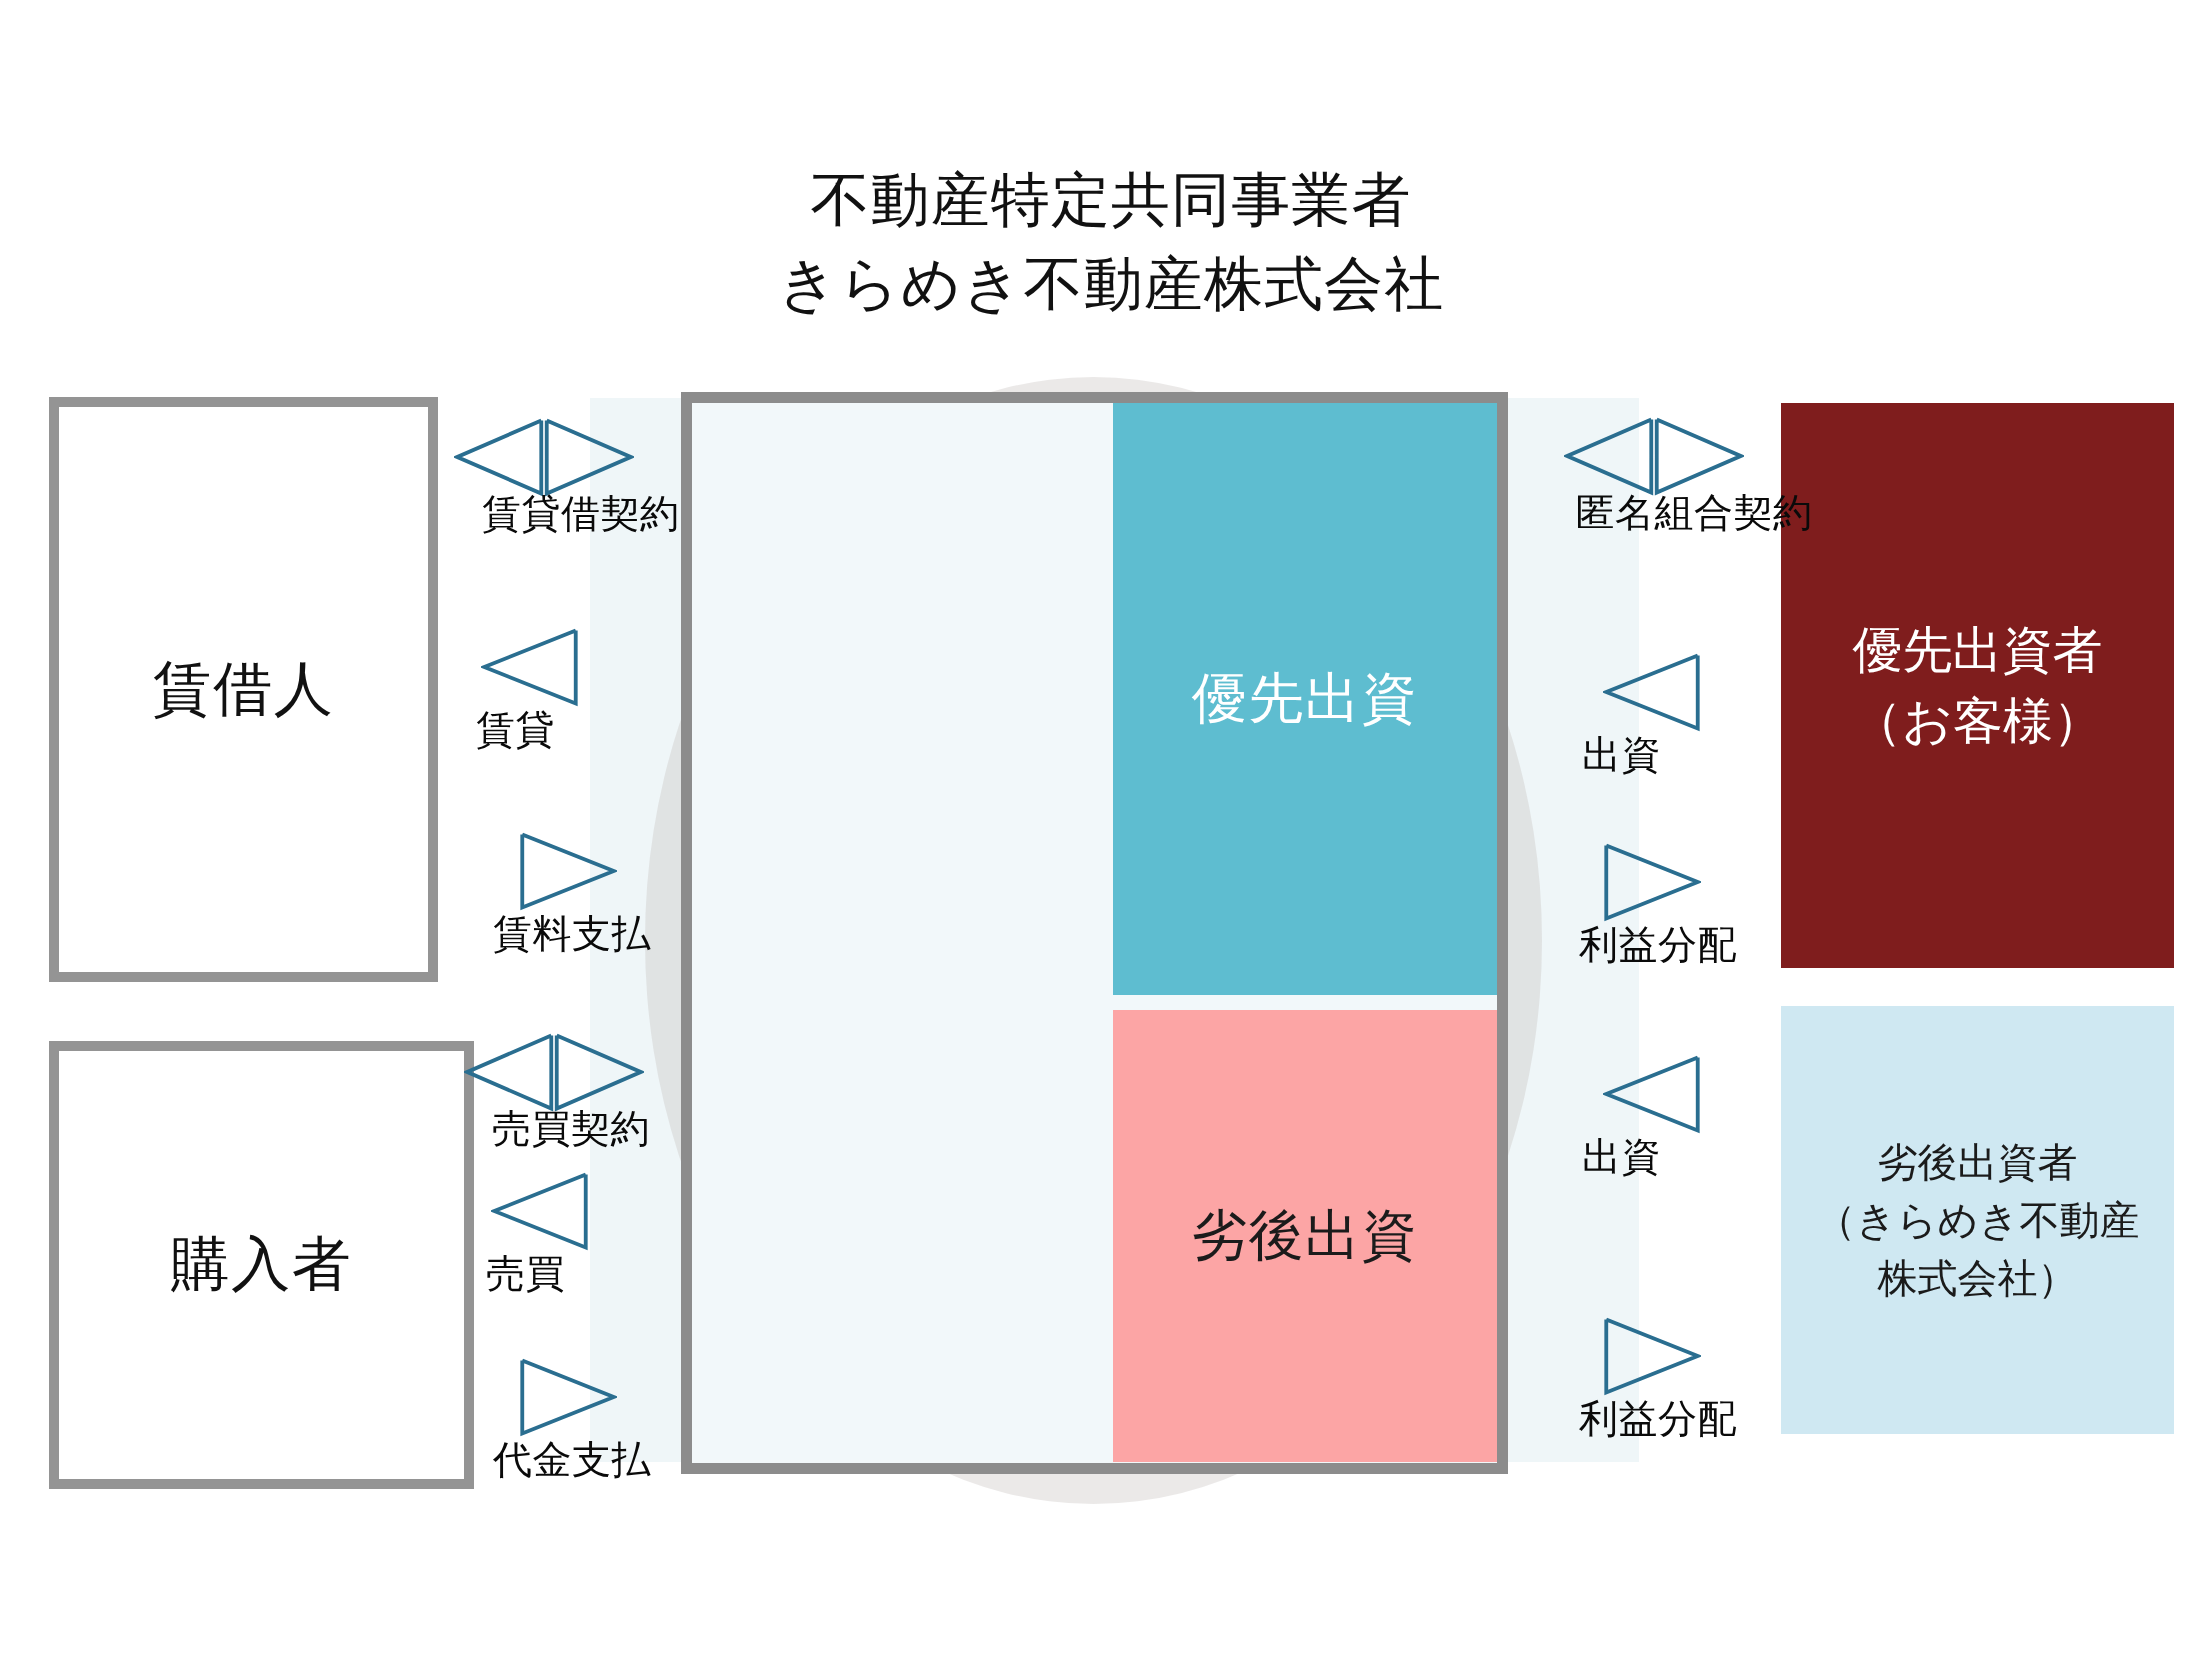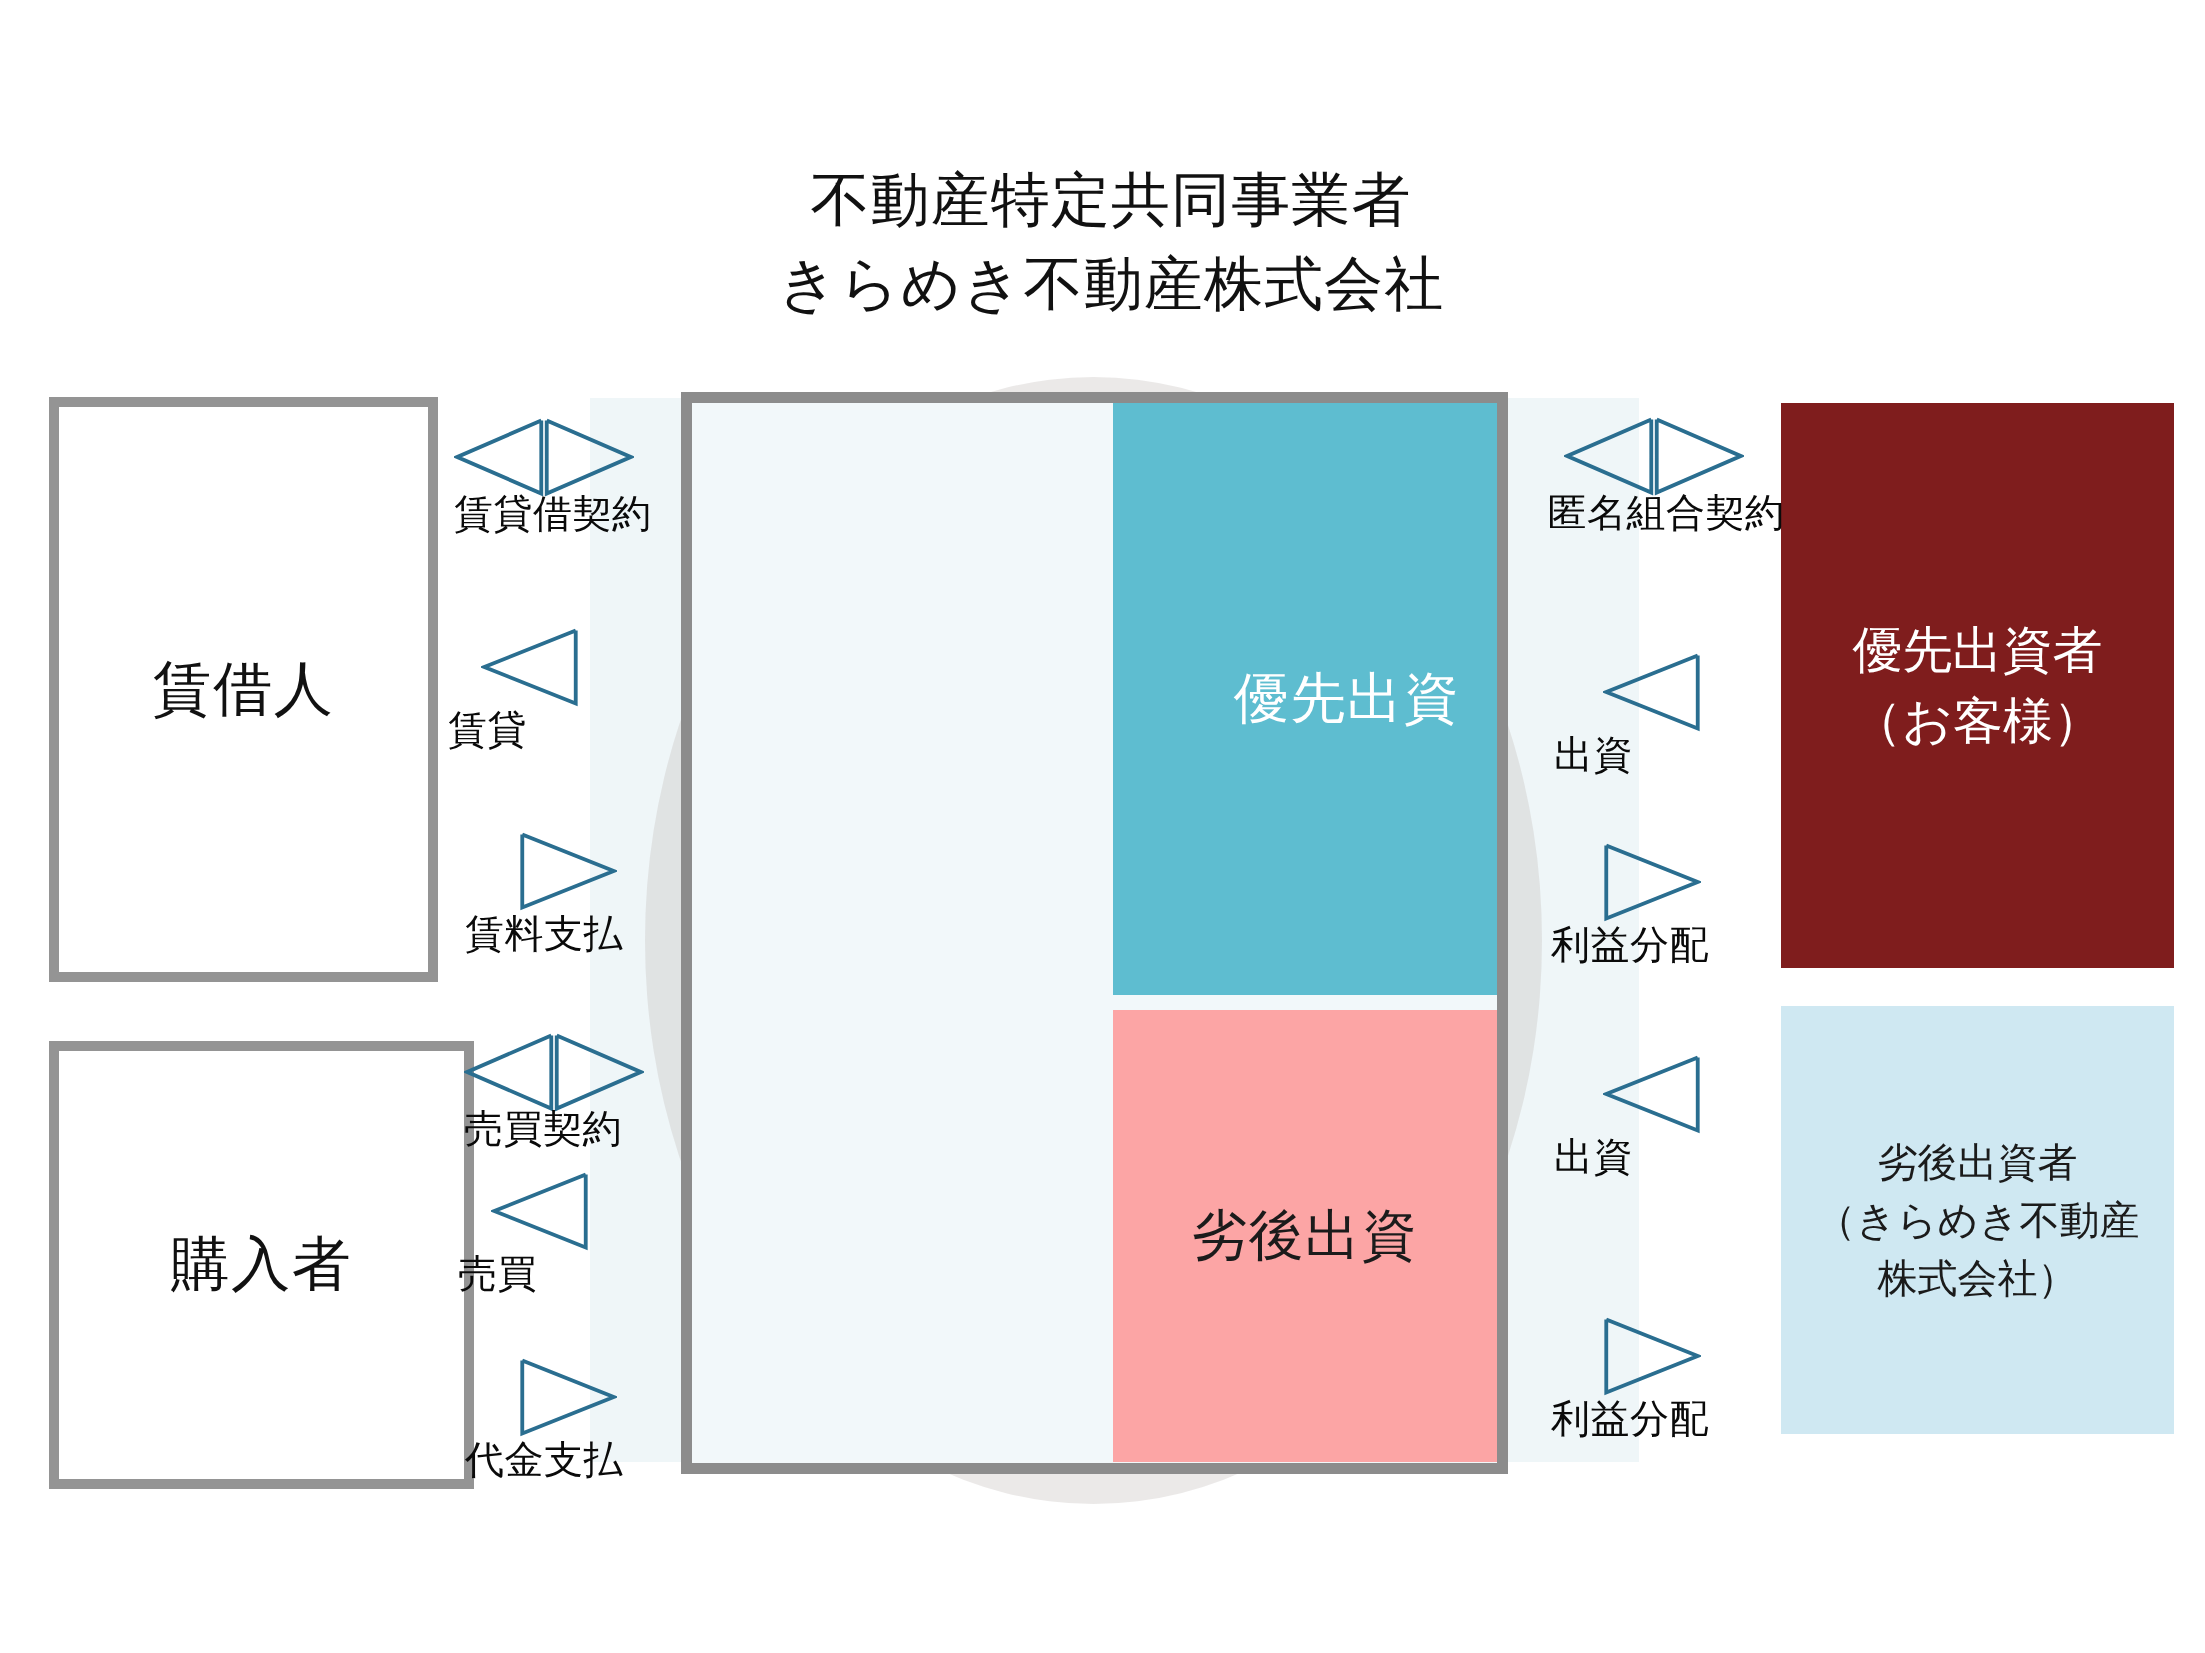--- a/index.html
+++ b/index.html
@@ -28,38 +28,38 @@
       box-sizing:border-box;}
 
   
   #main-box{position:absolute;left:681px;top:392px;width:827px;height:1082px;
             border:11.5px solid #8c8c8c;box-sizing:border-box;background:#f2f8fa;
             overflow:hidden;}
   #main-inner{position:absolute;inset:0;}
   #realestate-label{position:absolute;left:22px;top:427px;width:405px;text-align:center;
             font-size:57px;line-height:1.35;color:#111;z-index:6;}
   #senior-block{position:absolute;left:421px;top:0px;width:384px;height:592px;
-            background:#5ebdd0;display:flex;align-items:center;justify-content:center;z-index:5;padding-left:42px;}
+            background:#5ebdd0;display:flex;align-items:center;justify-content:center;z-index:5;}
   #senior-block .lbl{font-size:55px;color:#ffffff;letter-spacing:1.6px;}
   #junior-block{position:absolute;left:421px;top:607px;width:384px;height:452px;
             background:#fca5a5;display:flex;align-items:center;justify-content:center;z-index:5;}
   #junior-block .lbl{font-size:55px;color:#1b1b1b;letter-spacing:1.6px;}
 
   
   .inv-box{position:absolute;display:flex;align-items:center;justify-content:center;text-align:center;}
   #box-senior-inv{left:1781px;top:403px;width:393px;height:565px;background:#7f1d1d;}
   #box-senior-inv .lbl{font-size:50px;line-height:1.42;color:#ffffff;}
   #box-junior-inv{left:1781px;top:1006px;width:393px;height:428px;background:#cfe8f2;}
   #box-junior-inv .lbl{font-size:40px;line-height:1.45;color:#1b1b1b;}
 
   
   .flow{position:absolute;}
   .flow .arrow{display:block;}
   .flow .txt{display:block;position:absolute;white-space:nowrap;font-size:39px;
-             letter-spacing:0.5px;color:#0a0a0a;}
+             letter-spacing:0.5px;color:#0a0a0a;margin-left:28px;}
   .arrow line, .arrow polyline{fill:none;stroke:#2a6e90;stroke-width:7;}
 
   
   #f-lease-contract{left:454px;top:416px;}
   #f-lease-contract .txt{left:0px;top:71px;}
   #f-lease{left:481px;top:626px;}
   #f-lease .txt{left:-33px;top:77px;}
   #f-rent-pay{left:519px;top:830px;}
   #f-rent-pay .txt{left:-54px;top:77px;}
 

